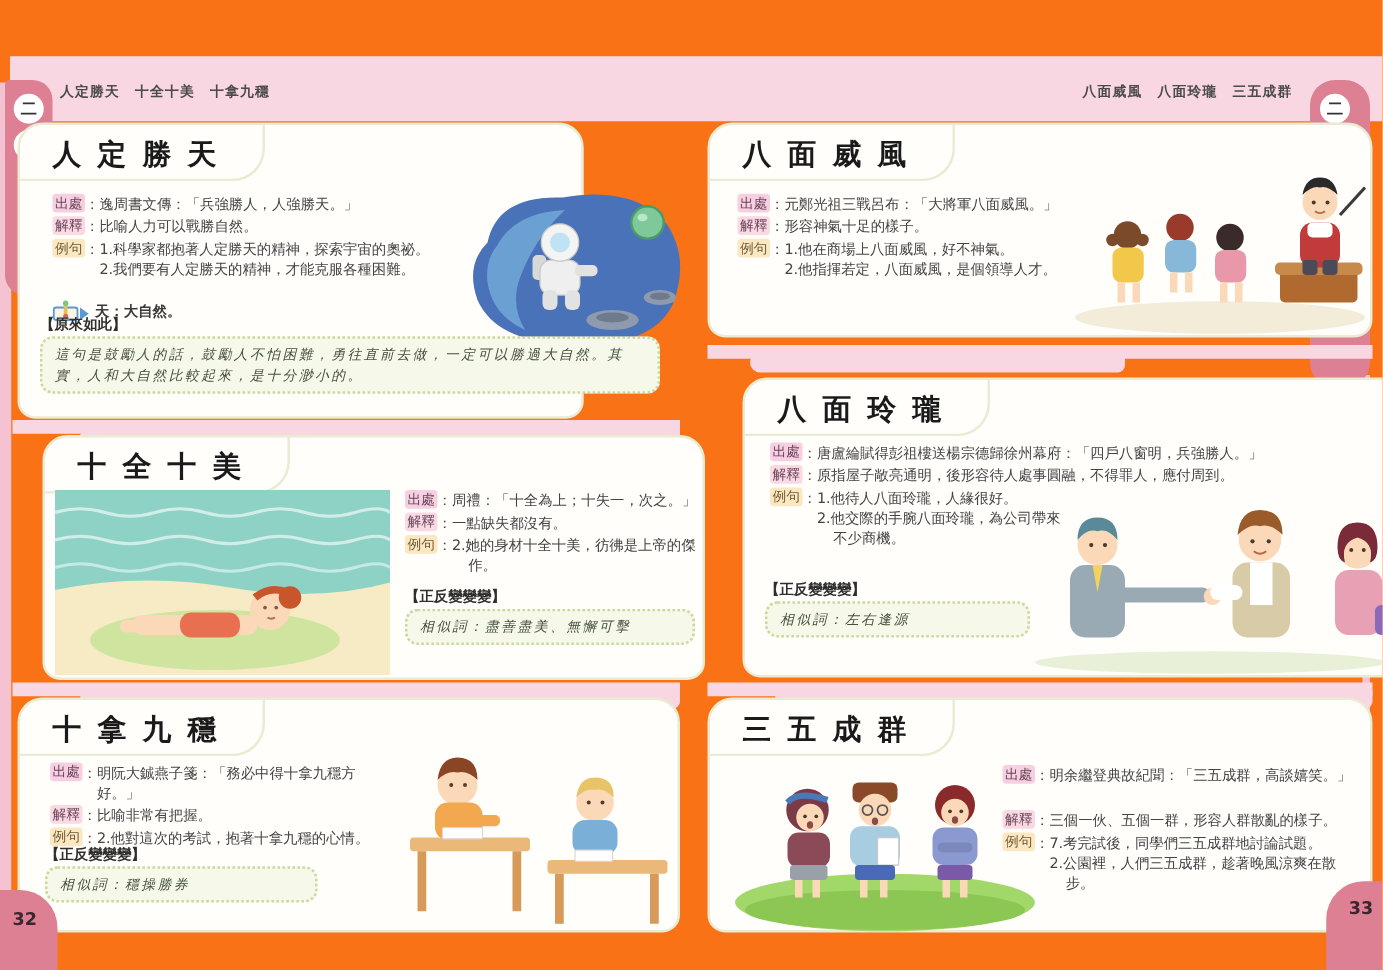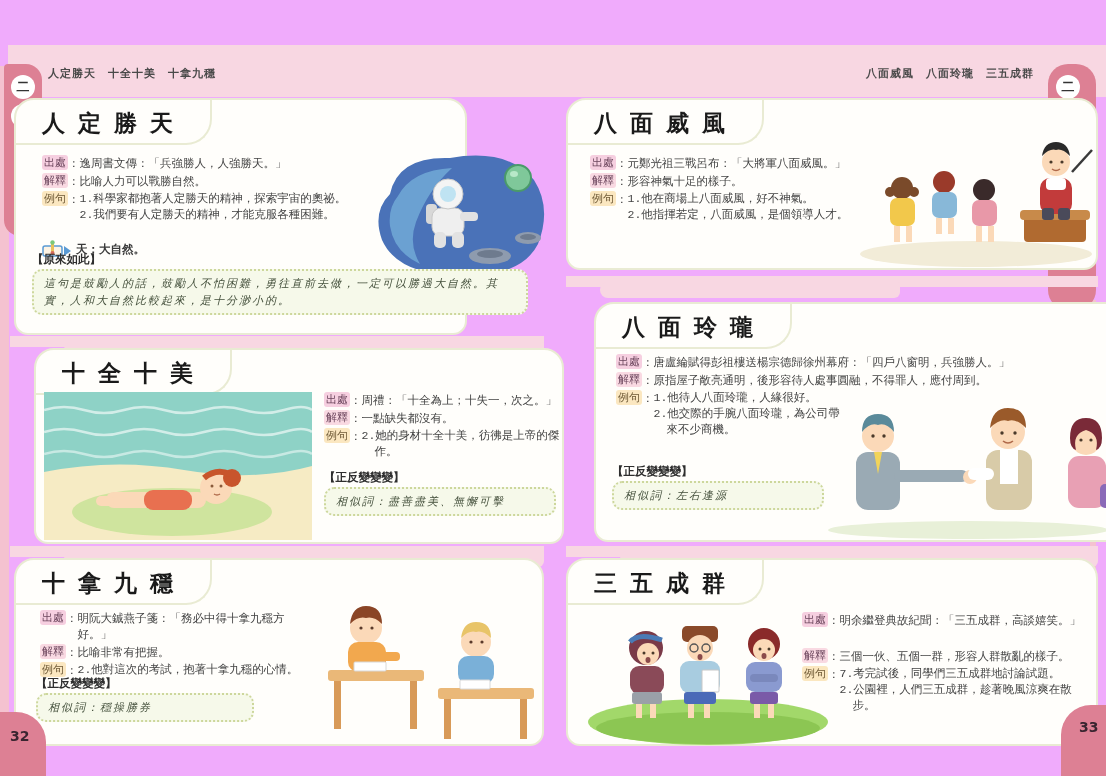--- a/index.html
+++ b/index.html
@@ -4,21 +4,21 @@
 <style>
   * { box-sizing: border-box; }
   html,body { margin:0; padding:0; }
   body {
     width:1106px; height:776px;
     background:#ffffff;
     font-family:"DejaVu Sans", sans-serif;
     color:#444;
     overflow:hidden;
   }
-  .canvas { position:relative; width:1106px; height:776px; background:#f0abfc; }
+  .canvas { position:relative; width:1106px; height:776px; background:#f97316; }
 
   
   .top-band { position:absolute; left:8px; top:45px; width:1098px; height:52px; background:#f8d7e2; }
   .left-strip { position:absolute; left:0; top:66px; width:9px; height:660px; background:#f4c2d0; }
   .right-strip { position:absolute; left:1090px; top:300px; width:6px; height:412px; background:#f4c2d0; }
 
   
   .running-head { position:absolute; top:66px; font-size:11px; color:#4a4a4a; letter-spacing:1px; font-weight:bold; }
   .running-head.left { left:48px; }
   .running-head.right { right:72px; }
@@ -46,21 +46,21 @@
               font-size:23px; font-weight:bold; letter-spacing:13px; color:#1a1a1a; white-space:nowrap; }
 
   .row { position:absolute; display:flex; align-items:flex-start; font-size:11.5px; line-height:16px; color:#444; }
   .chip { display:inline-block; flex:none; font-size:11px; padding:0 2px; border-radius:3px; height:15px; line-height:15px; }
   .chip-src { background:#f6cfe0; color:#6b455c; }
   .chip-exp { background:#f9d9e2; color:#6b455c; }
   .chip-ex  { background:#fbe7c0; color:#6f5a36; }
   .colon { flex:none; }
   .txt { }
   .ex-lines { }
-  .ex-line { padding-left:13px; text-indent:-13px;font-family:Liberation Mono, monospace; }
+  .ex-line { padding-left:13px; text-indent:-13px; }
 
   .note-row { align-items:center;margin-top:12px; }
   .note-icon { flex:none; margin-right:4px; display:inline-flex; }
   .note-text { font-weight:bold; color:#3a3a3a; }
 
   
   .gbox { position:absolute; }
   .gbox-title { font-size:11.5px; font-weight:bold; color:#2e2e2e; margin-bottom:2px; }
   .gbox-body { background:#f6f9ea; border:2px dotted #cdd79c; border-radius:10px; padding:4px 10px; font-size:11px; line-height:17px; }
   .handwrite { font-family:"DejaVu Serif", serif; font-style:italic; color:#44503c; letter-spacing:2px; }

